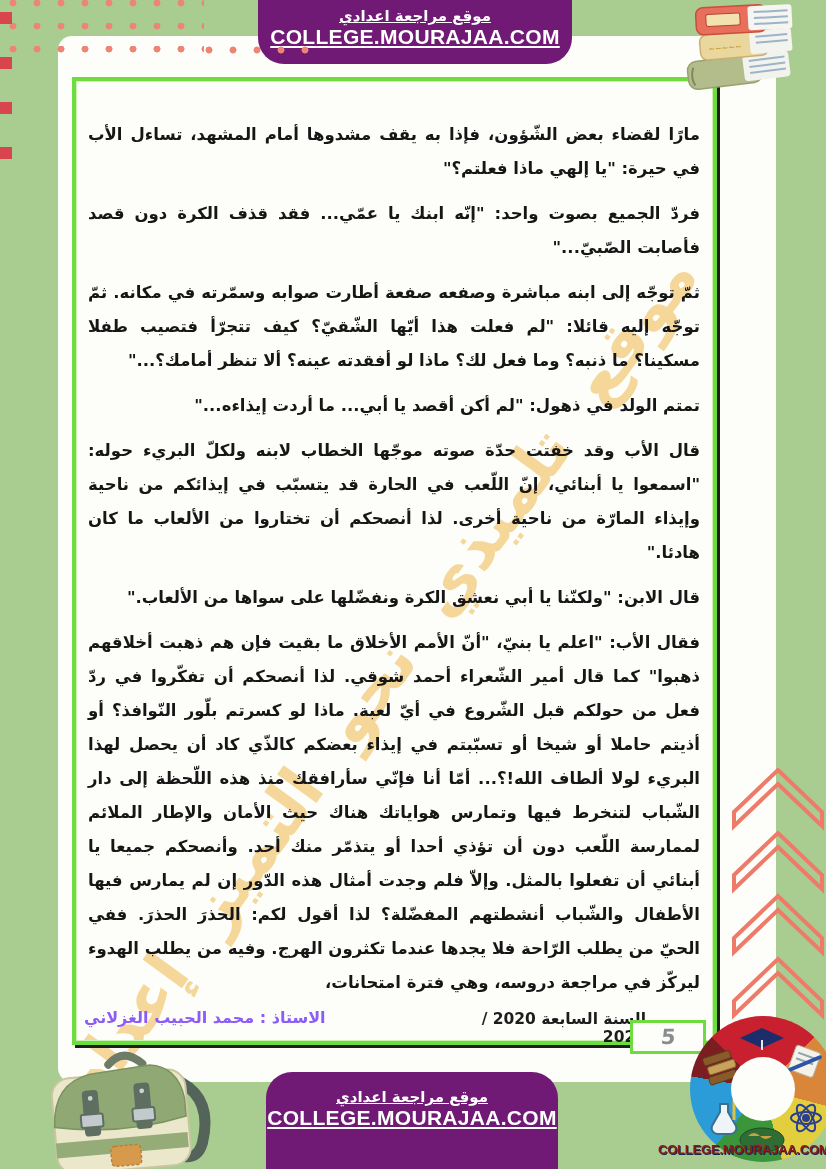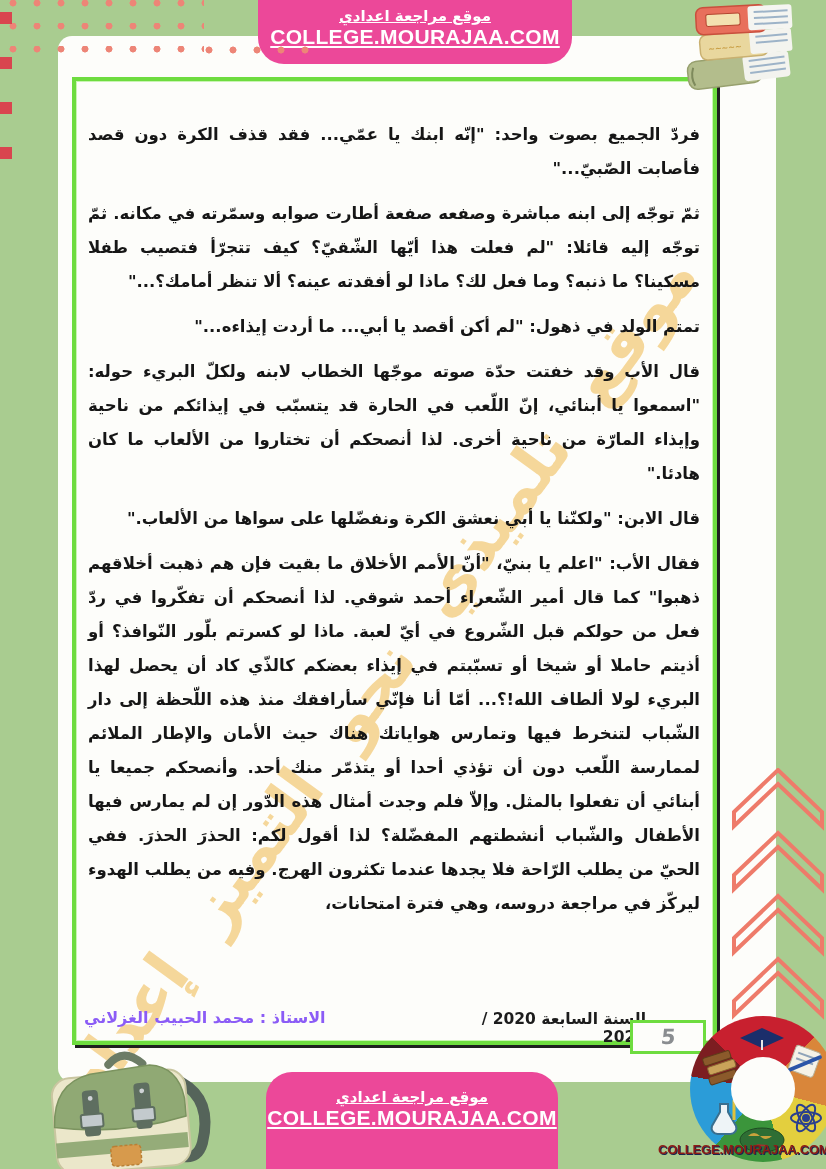--- a/index.html
+++ b/index.html
@@ -29,21 +29,21 @@
   
   .footer-teacher{position:absolute;left:26px;top:972px;width:250px;z-index:4;direction:rtl;
                   text-align:left;font-weight:700;font-size:16px;color:#8b5cf6;}
   .footer-year{position:absolute;left:378px;top:974px;width:210px;z-index:4;direction:rtl;
                font-weight:700;font-size:15.5px;color:#1c1c1c;}
   .page-tab{position:absolute;left:572px;top:984px;width:70px;height:28px;background:#fdfdfa;
             border:3px solid #6edc3f;z-index:5;display:flex;align-items:center;justify-content:center;}
   .page-tab span{color:#8a8d90;font-size:21px;font-weight:bold;transform:skewX(-6deg);}
 
   
-  .banner{position:absolute;background:#ec4899;z-index:6;text-align:center;color:#ffffff;}
+  .banner{position:absolute;background:#701a75;z-index:6;text-align:center;color:#ffffff;}
   .banner .ar{font-size:15px;font-weight:bold;text-decoration:underline;direction:rtl;}
   .banner .url{font-size:21px;font-weight:bold;text-decoration:underline;letter-spacing:.3px;
                font-family:"Liberation Sans","DejaVu Sans",sans-serif;}
   .banner-top{left:258px;top:0;width:314px;height:64px;border-radius:0 0 26px 26px;}
   .banner-top .ar{margin-top:7px;}
   .banner-bottom{left:266px;top:1072px;width:292px;height:97px;border-radius:26px 26px 0 0;}
   .banner-bottom .ar{margin-top:16px;}
 
   
   .dots{position:absolute;left:8px;top:0;width:196px;height:68px;z-index:7;
@@ -118,20 +118,21 @@
       <line x1="68" y1="25" x2="102" y2="25" stroke="#9db3c8" stroke-width="2"></line>
       <rect x="20" y="13" width="34" height="12" rx="2" fill="#f3e1b0" stroke="#b3452f"></rect>
     </g>
   </svg>
 
   <div class="sheet">
     <div class="watermark">موقع تلميذي نحو التميز إعدادي وثانوي</div>
     <div class="frame"></div>
 
     <div class="content">
+      <p>مارًا لقضاء بعض الشّؤون، فإذا به يقف مشدوها أمام المشهد، تساءل الأب في حيرة: "يا إلهي ماذا فعلتم؟"</p>
       <p>فردّ الجميع بصوت واحد: "إنّه ابنك يا عمّي... فقد قذف الكرة دون قصد فأصابت الصّبيّ..."</p>
       <p>ثمّ توجّه إلى ابنه مباشرة وصفعه صفعة أطارت صوابه وسمّرته في مكانه. ثمّ توجّه إليه قائلا: "لم فعلت هذا أيّها الشّقيّ؟ كيف تتجرّأ فتصيب طفلا مسكينا؟ ما ذنبه؟ وما فعل لك؟ ماذا لو أفقدته عينه؟ ألا تنظر أمامك؟..."</p>
       <p>تمتم الولد في ذهول: "لم أكن أقصد يا أبي... ما أردت إيذاءه..."</p>
       <p>قال الأب وقد خفتت حدّة صوته موجّها الخطاب لابنه ولكلّ البريء حوله: "اسمعوا يا أبنائي، إنّ اللّعب في الحارة قد يتسبّب في إيذائكم من ناحية وإيذاء المارّة من ناحية أخرى. لذا أنصحكم أن تختاروا من الألعاب ما كان هادئا."</p>
       <p>قال الابن: "ولكنّنا يا أبي نعشق الكرة ونفضّلها على سواها من الألعاب."</p>
       <p>فقال الأب: "اعلم يا بنيّ، "أنّ الأمم الأخلاق ما بقيت فإن هم ذهبت أخلاقهم ذهبوا" كما قال أمير الشّعراء أحمد شوقي. لذا أنصحكم أن تفكّروا في ردّ فعل من حولكم قبل الشّروع في أيّ لعبة. ماذا لو كسرتم بلّور النّوافذ؟ أو أذيتم حاملا أو شيخا أو تسبّبتم في إيذاء بعضكم كالذّي كاد أن يحصل لهذا البريء لولا ألطاف الله!؟... أمّا أنا فإنّي سأرافقك منذ هذه اللّحظة إلى دار الشّباب لتنخرط فيها وتمارس هواياتك هناك حيث الأمان والإطار الملائم لممارسة اللّعب دون أن تؤذي أحدا أو يتذمّر منك أحد. وأنصحكم جميعا يا أبنائي أن تفعلوا بالمثل. وإلاّ فلم وجدت أمثال هذه الدّور إن لم يمارس فيها الأطفال والشّباب أنشطتهم المفضّلة؟ لذا أقول لكم: الحذرَ الحذرَ. ففي الحيّ من يطلب الرّاحة فلا يجدها عندما تكثرون الهرج. وفيه من يطلب الهدوء ليركّز في مراجعة دروسه، وهي فترة امتحانات،</p>
     </div>
 
     <div class="footer-teacher">الاستاذ : محمد الحبيب الغزلاني</div>
     <div class="footer-year">السنة السابعة 2020 / 2021</div>

